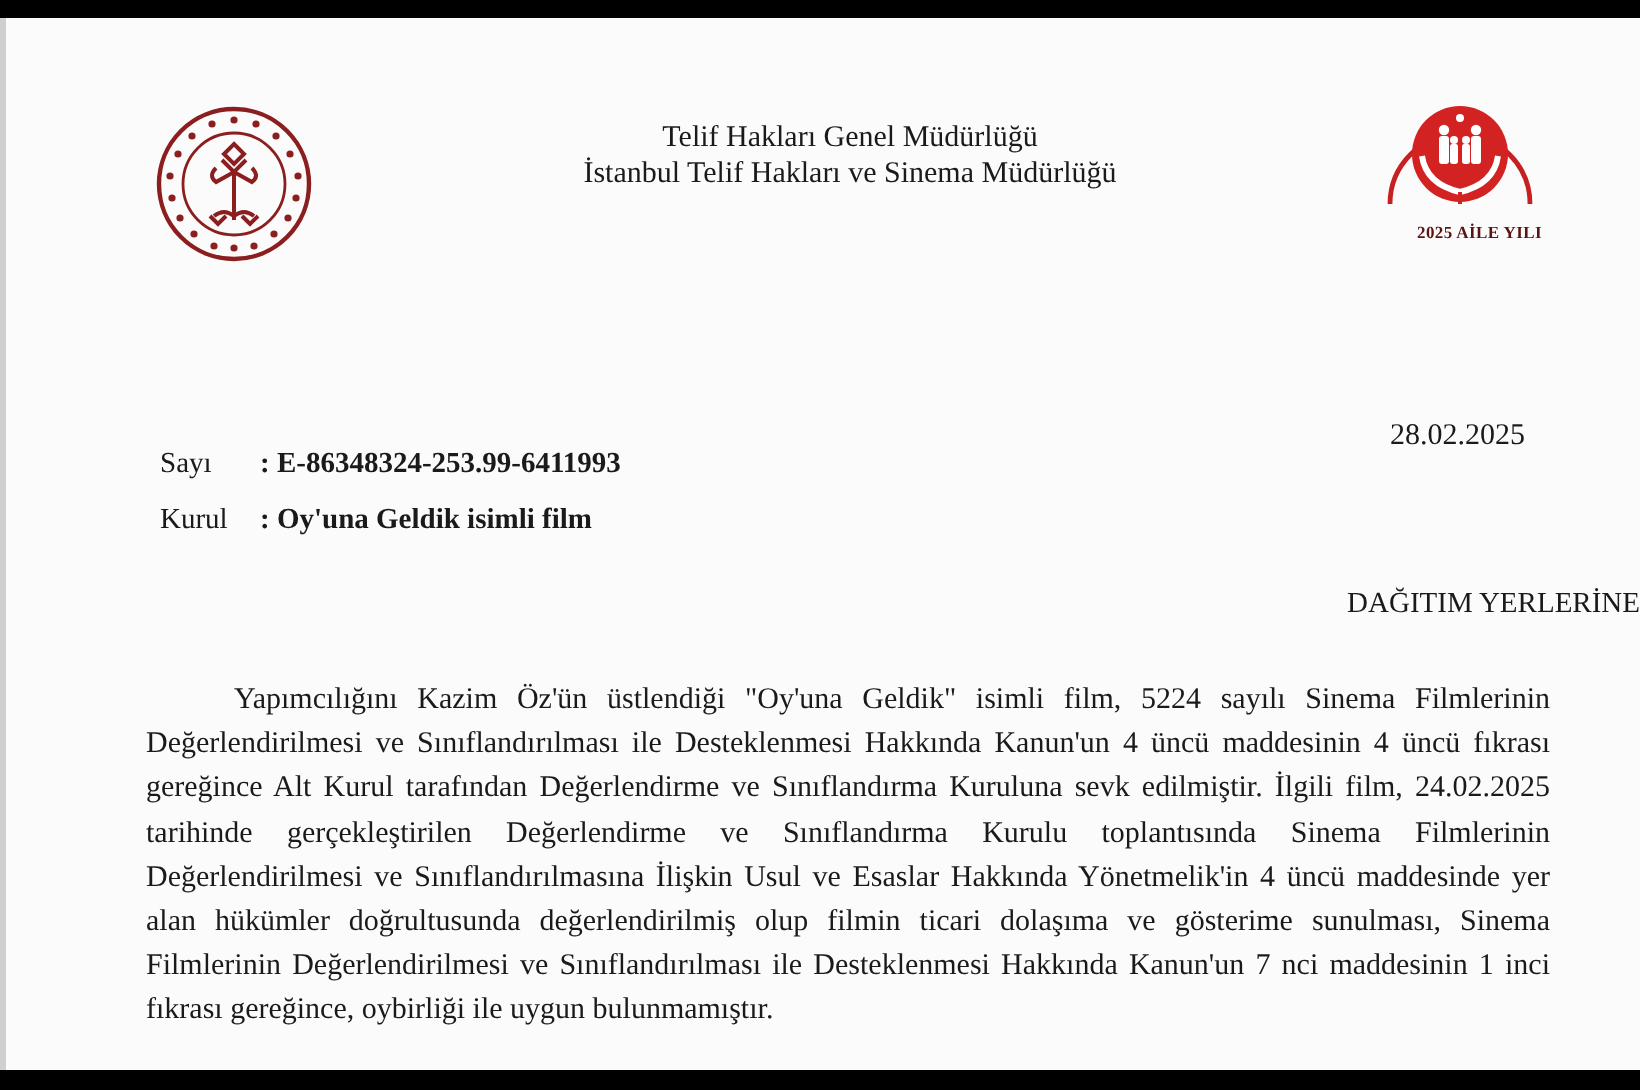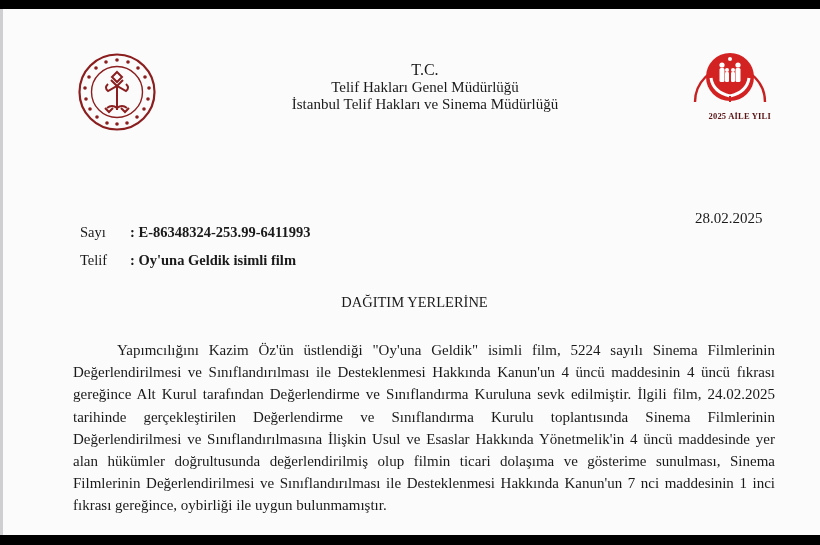--- a/index.html
+++ b/index.html
@@ -35,21 +35,21 @@
     .header .sub { font-size: 15px; }
     .meta-row {
       position: absolute; left: 77px; font-size: 14.5px;
     }
     .meta-row .lbl { display: inline-block; width: 50px; margin-top: 20px; }
     .meta-row .val { display: inline-block; font-weight: bold; }
     .date {
       position: absolute; left: 692px; top: 201px; font-size: 15px;
     }
     .dist {
-      position: absolute; left: 0; top: 285px; width: 100%; text-align: center;
+      position: absolute; left: 0; top: 285px; width: 100%; text-align: right;
       font-size: 14.5px; padding-left: 6px; box-sizing: border-box;
     }
     .body-text {
       position: absolute; left: 70px; top: 330px; width: 702px;
       font-size: 15px; line-height: 22.2px; text-align: justify;
       text-indent: 44px; margin: 0;
     }
   </style>
 </head>
 <body>
@@ -86,21 +86,20 @@
         <path d="M31 32 q-4 4 0 7 l9 -5 l9 5 q4 -3 0 -7"></path>
         <path d="M40 34 v24"></path>
         <path d="M30 56 q5 -4 10 0 q5 -4 10 0"></path>
         <path d="M28 56 l4 4 l4 -4"></path>
         <path d="M44 56 l4 4 l4 -4"></path>
       </g>
     </svg>
   </div>
 
   <div class="header">
-    <div class="tc">T.C.</div>
     <div class="sub">Telif Hakları Genel Müdürlüğü</div>
     <div class="sub">İstanbul Telif Hakları ve Sinema Müdürlüğü</div>
   </div>
 
   <div class="logo-right">
     <svg width="82" height="72" viewBox="0 0 82 72">
       <path d="M6 62 A35 35 0 0 1 76 62" fill="none" stroke="#c62020" stroke-width="2.4"></path>
       <circle cx="41" cy="37" r="24" fill="#d32222"></circle>
       <circle cx="41" cy="19" r="2" fill="#ffffff"></circle>
       <g fill="#ffffff">
@@ -116,21 +115,21 @@
       <path d="M22 38 q2 14 19 18 q17 -4 19 -18" fill="none" stroke="#ffffff" stroke-width="3"></path>
       <path d="M41 56 v6" stroke="#d32222" stroke-width="2"></path>
     </svg>
     <div class="logo-right-caption">2025 AİLE YILI</div>
   </div>
 
   <div class="meta-row" style="top: 195px;">
     <span class="lbl">Sayı</span><span class="val">: E-86348324-253.99-6411993</span>
   </div>
   <div class="meta-row" style="top: 223px;">
-    <span class="lbl">Telif</span><span class="val">: Oy'una Geldik isimli film</span>
+    <span class="lbl">Kurul</span><span class="val">: Oy'una Geldik isimli film</span>
   </div>
   <div class="date">28.02.2025</div>
 
   <div class="dist">DAĞITIM YERLERİNE</div>
 
   <p class="body-text">Yapımcılığını Kazim Öz'ün üstlendiği "Oy'una Geldik" isimli film, 5224 sayılı Sinema Filmlerinin Değerlendirilmesi ve Sınıflandırılması ile Desteklenmesi Hakkında Kanun'un 4 üncü maddesinin 4 üncü fıkrası gereğince Alt Kurul tarafından Değerlendirme ve Sınıflandırma Kuruluna sevk edilmiştir. İlgili film, 24.02.2025 tarihinde gerçekleştirilen Değerlendirme ve Sınıflandırma Kurulu toplantısında Sinema Filmlerinin Değerlendirilmesi ve Sınıflandırılmasına İlişkin Usul ve Esaslar Hakkında Yönetmelik'in 4 üncü maddesinde yer alan hükümler doğrultusunda değerlendirilmiş olup filmin ticari dolaşıma ve gösterime sunulması, Sinema Filmlerinin Değerlendirilmesi ve Sınıflandırılması ile Desteklenmesi Hakkında Kanun'un 7 nci maddesinin 1 inci fıkrası gereğince, oybirliği ile uygun bulunmamıştır.</p>
 
 </div>
 
 </body></html>

